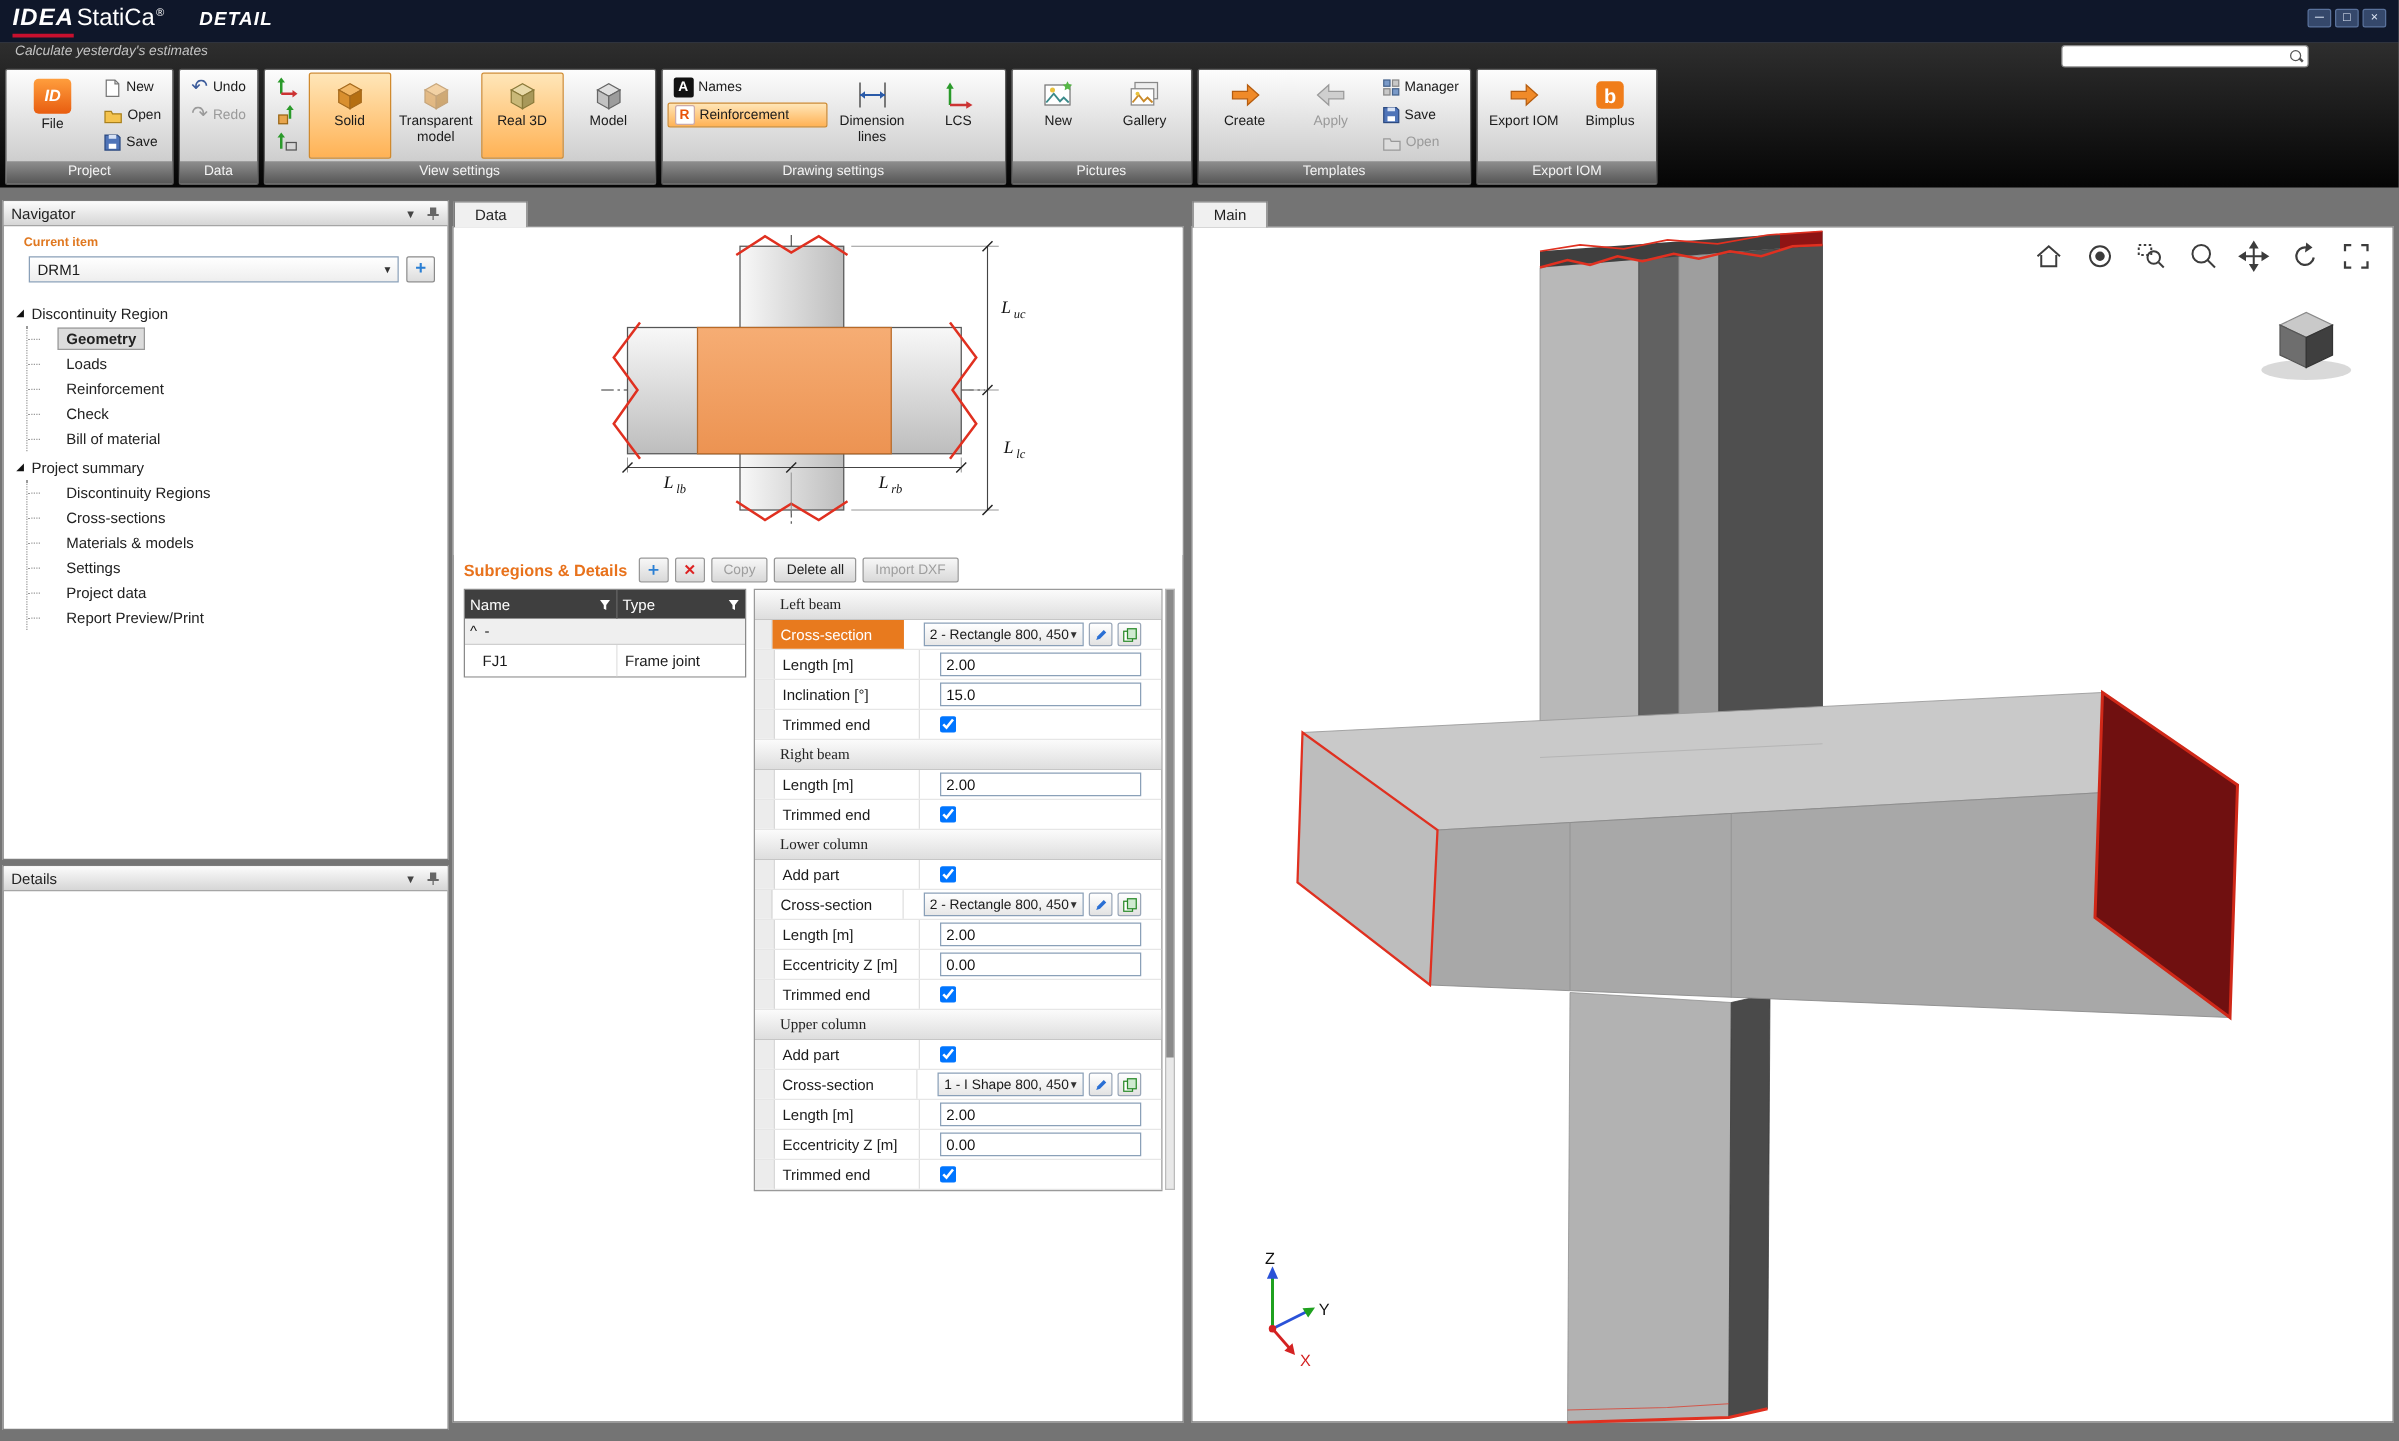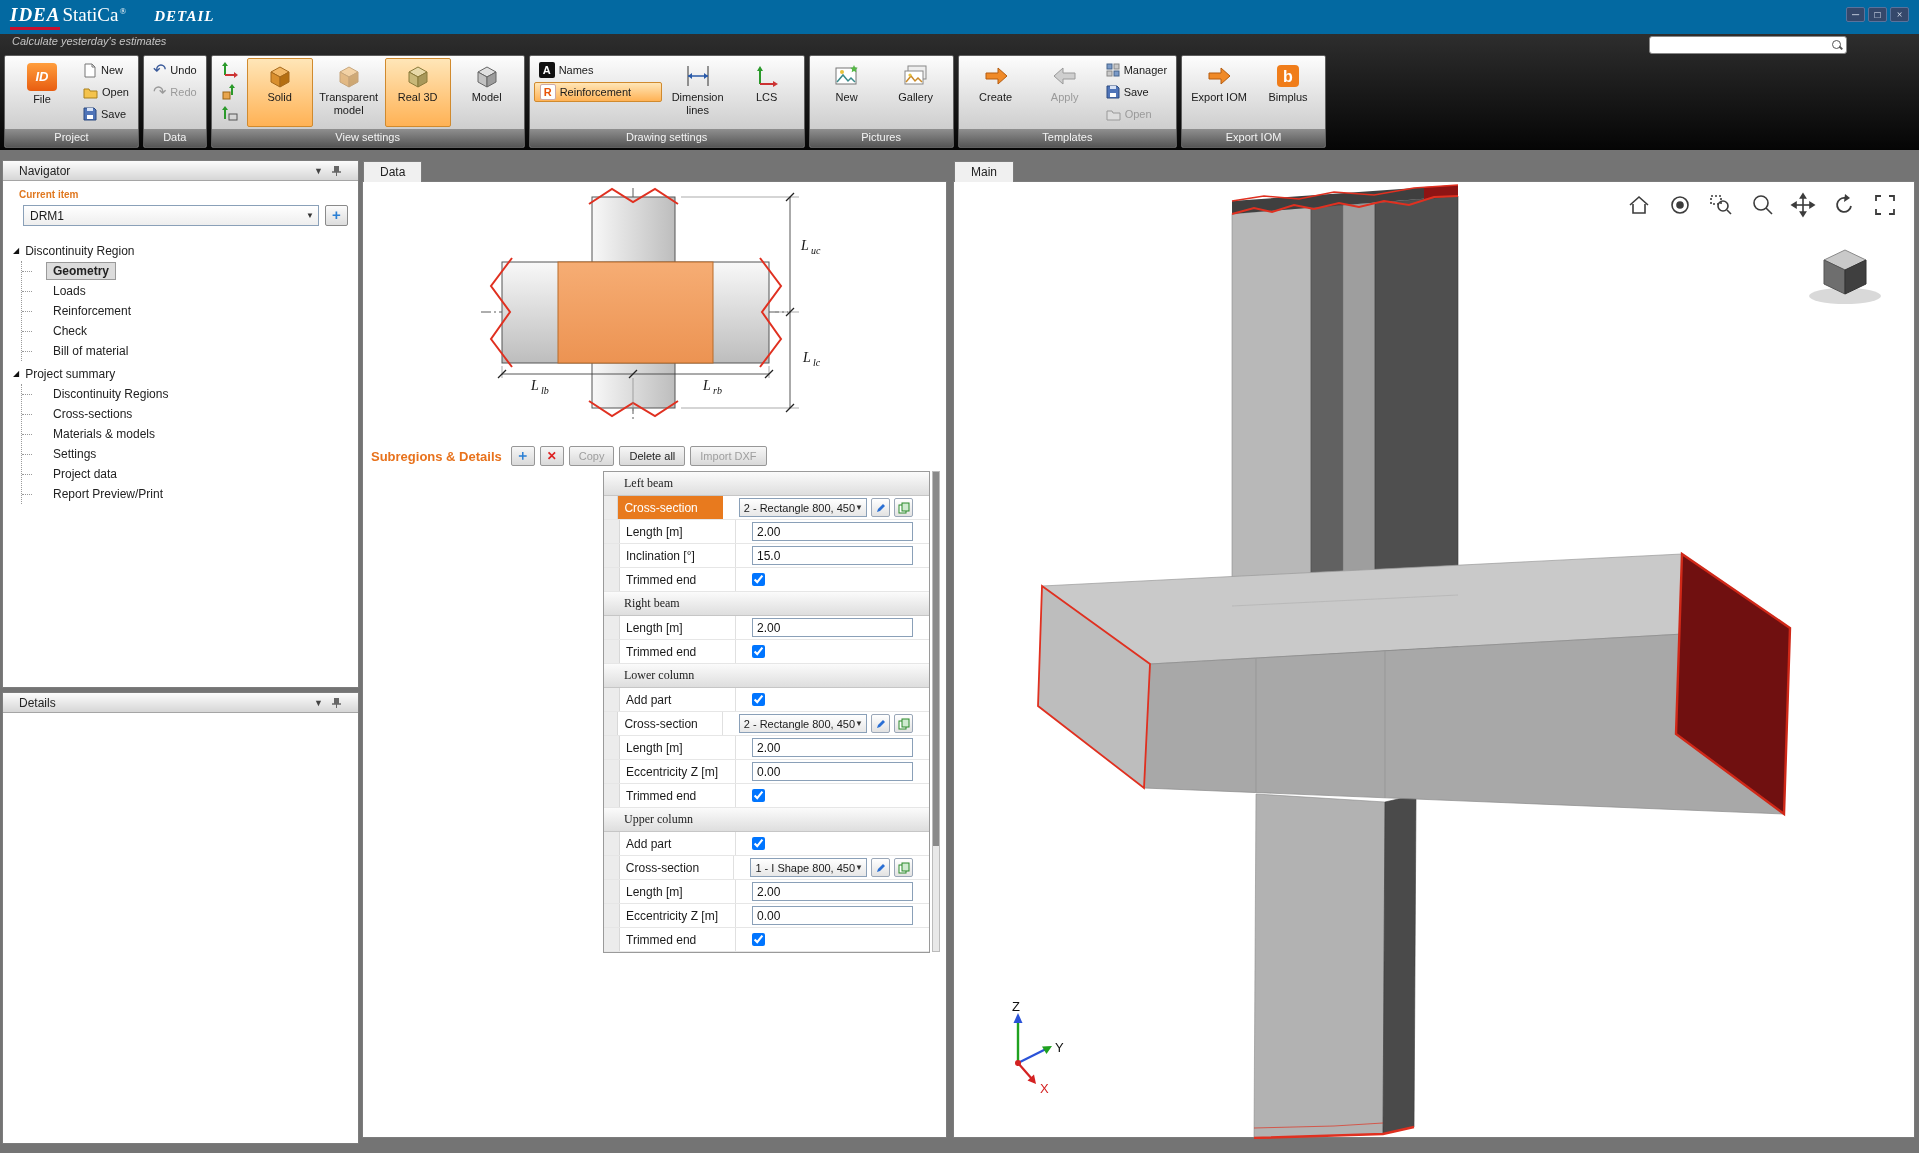--- a/index.html
+++ b/index.html
@@ -1,20 +1,20 @@
 <!DOCTYPE html>
 <html><head>
 <meta charset="utf-8">
 <style>
   * { margin:0; padding:0; box-sizing:border-box; }
   html,body { width:1919px; height:1153px; overflow:hidden; }
   body { font-family:"Liberation Sans", sans-serif; background:#747474; position:relative; font-size:12px; color:#1a1a1a; }
 
   
-  .titlebar { height:34px; background:#0369a1; position:relative; color:#fff; z-index:5;font-family:Liberation Serif, serif; }
+  .titlebar { height:34px; background:#0f172a; position:relative; color:#fff; z-index:5; }
   .logo-wrap { position:absolute; left:10px; top:4px; display:flex; align-items:baseline; }
   .logo-idea { font-style:italic; font-weight:bold; font-size:19px; letter-spacing:1px; border-bottom:3px solid #c8102e; padding-bottom:1px; }
   .logo-statica { font-size:19px; margin-left:2px; }
   .logo-reg { font-size:9px; vertical-align:super; margin-left:1px; }
   .logo-product { font-weight:bold; font-style:italic; font-size:15px; margin-left:28px; letter-spacing:1px; }
   .doc-title { position:absolute; left:0; right:0; top:9px; text-align:center; font-size:13px; color:#e6e6e6; }
   .win-controls { position:absolute; right:10px; top:7px; display:flex; gap:3px; }
   .win-btn { width:19px; height:15px; background:#35486b; border:1px solid #5a729c; border-radius:2px; color:#dfe7f5; font-size:10px; line-height:13px; text-align:center; cursor:default; }
 
   
@@ -39,21 +39,21 @@
   .chip { width:16px; height:16px; display:inline-flex; align-items:center; justify-content:center; font-weight:bold; font-size:11px; border-radius:2px; }
   .names-chip { background:#111; color:#fff; }
   .reinf-chip { background:#fff; color:#e8540a; border:1px solid #caa; }
   .reinf-item.sel { background:linear-gradient(#ffe6b8,#ffb255); border:1px solid #d08a2e; }
   .file-logo { width:30px; height:28px; background:linear-gradient(#ff9e3d,#e85d10); border-radius:4px; color:#fff; font-weight:bold; font-style:italic; font-size:13px; display:flex; align-items:center; justify-content:center; }
   .arrow-glyph { font-size:16px; line-height:14px; }
   .undo-g { color:#3a5a9a; } .redo-g { color:#9a9a9a; }
 
   
   .panel { position:absolute; background:#fff; border:1px solid #7c7c7c; }
-  .panel-head { height:20px; background:linear-gradient(#fcfcfc,#d6d6d6); border-bottom:1px solid #a5a5a5; display:flex; align-items:center; padding:0 16px; font-size:12px; color:#222;justify-content:center; }
+  .panel-head { height:20px; background:linear-gradient(#fcfcfc,#d6d6d6); border-bottom:1px solid #a5a5a5; display:flex; align-items:center; padding:0 6px; font-size:12px; color:#222;justify-content:center; }
   .panel-head .spacer { flex:1; }
   .caret-g { font-size:9px; color:#444; margin-right:8px; }
   .pin-g { font-size:11px; color:#444; transform:rotate(0deg); }
 
   .nav-panel  { left:2px; top:160px; width:357px; height:528px; }
   .det-panel  { left:2px; top:692px; width:357px; height:452px; }
   .center-panel { left:362px; top:181px; width:585px; height:957px; }
   .main-panel { left:953px; top:181px; width:962px; height:957px; }
   .tab { position:absolute; top:-21px; left:0px; height:21px; background:#f0f0f0; border:1px solid #7c7c7c; border-bottom:none; padding:0 16px; font-size:12px; line-height:20px; color:#222; }
 
@@ -527,20 +527,44 @@
         <span class="plus-g">＋</span>
       </div>
     <div class="tbtn icon">
         <span class="x-g">✕</span>
       </div>
     <div class="tbtn disabled">Copy</div>
     <div class="tbtn">Delete all</div>
     <div class="tbtn disabled">Import DXF</div>
   </div>
 
+  <div class="sub-table">
+    <div class="st-head">
+      <div class="c1">
+        <span>Name</span>
+        <svg class="fl" width="10" height="10">
+            <path d="M1,1 h8 l-3,4 v4 l-2,-1 v-3 z" fill="#fff"></path>
+          </svg>
+      </div>
+      <div class="c2">
+        <span>Type</span>
+        <svg class="fl" width="10" height="10">
+            <path d="M1,1 h8 l-3,4 v4 l-2,-1 v-3 z" fill="#fff"></path>
+          </svg>
+      </div>
+    </div>
+    <div class="st-grouprow">
+      <span>^</span>
+      <span>-</span>
+    </div>
+    <div class="st-row">
+      <div class="c1">FJ1</div>
+      <div class="c2">Frame joint</div>
+    </div>
+  </div>
 
   <div class="props">
     <div class="psec">Left beam</div>
 
     <div class="prow">
       <div class="gut"></div>
       <div class="plabel orange">Cross-section</div>
       <div class="pvalue">
         <div class="pdrop">
           <span class="flex">2 - Rectangle 800, 450</span>

